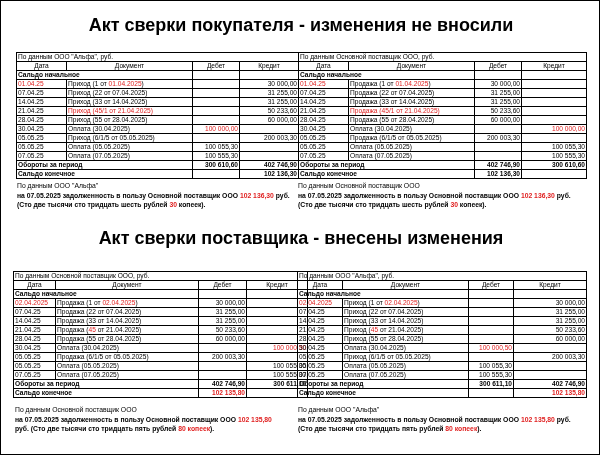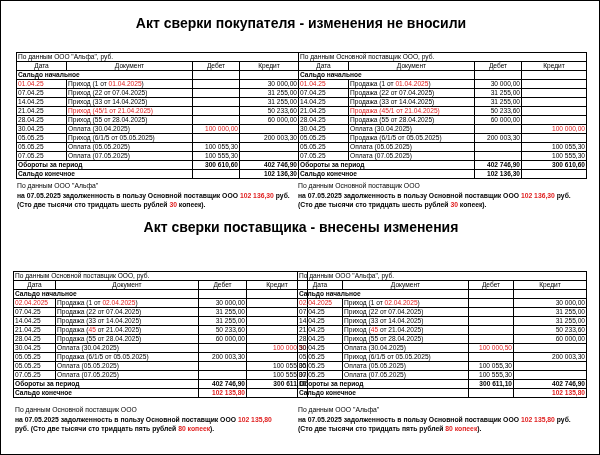--- a/index.html
+++ b/index.html
@@ -1,18 +1,18 @@
 <!DOCTYPE html>
 <html><head>
 <meta charset="utf-8">
 <style>
   html, body { margin:0; padding:0; background:#fff; }
   body { width:600px; height:455px; overflow:hidden; font-family:"Liberation Sans", sans-serif; color:#000; }
   .page { position:absolute; left:0; top:0; width:598px; height:453px; border:1px solid #000; border-bottom:2px solid #000; background:#fff; }
-  .title { position:absolute; left:0; width:600px; text-align:center; font-weight:bold; font-size:14px; }
+  .title { position:absolute; left:0; width:600px; text-align:center; font-weight:bold; font-size:18px; }
   .tbl { position:absolute; border-collapse:collapse; font-size:6.6px; line-height:7.2px; table-layout:fixed; }
   .tbl td { border:1px solid #000; padding:0 1px; white-space:nowrap; overflow:hidden; height:8px; }
   .tbl .hdr td { text-align:center; }
   .tbl .num { text-align:right; }
   .tbl .bold td { font-weight:bold; }
   .red { color:#e02020; }
   .note { position:absolute; font-size:6.8px; line-height:9.5px; }
   .note .b { font-weight:bold; }
 </style>
 </head>
@@ -204,21 +204,21 @@
     <div>По данным ООО "Альфа"</div>
     <div class="b"><span>на 07.05.2025 задолженность в пользу Основной поставщик ООО </span><span class="red">102 136,30</span><span> руб.</span></div>
     <div class="b"><span>(Сто две тысячи сто тридцать шесть рублей </span><span class="red">30</span><span> копеек).</span></div>
   </div>
   <div class="note" style="left:297px; top:180px;">
     <div>По данным Основной поставщик ООО</div>
     <div class="b"><span>на 07.05.2025 задолженность в пользу Основной поставщик ООО </span><span class="red">102 136,30</span><span> руб.</span></div>
     <div class="b"><span>(Сто две тысячи сто тридцать шесть рублей </span><span class="red">30</span><span> копеек).</span></div>
   </div>
 
-  <div class="title" style="top:218px;">Акт сверки поставщика - внесены изменения</div>
+  <div class="title" style="top:227px;">Акт сверки поставщика - внесены изменения</div>
 
   <table class="tbl" style="left:12px; top:270px; width:284px;">
     <colgroup>
         <col style="width:42px">
         <col style="width:143px">
         <col style="width:48px">
         <col style="width:61px">
       </colgroup>
     <tbody>
         <tr>

